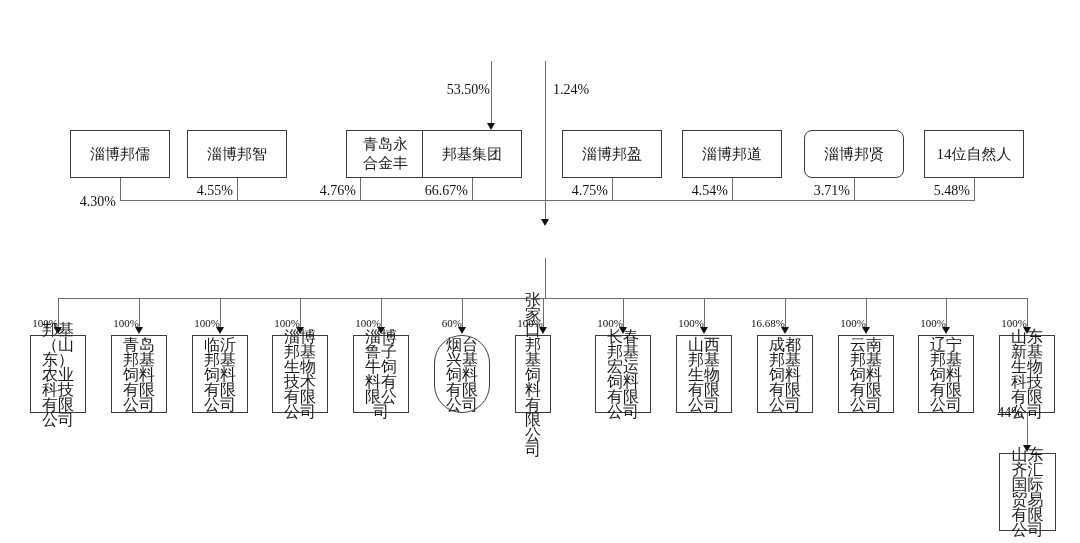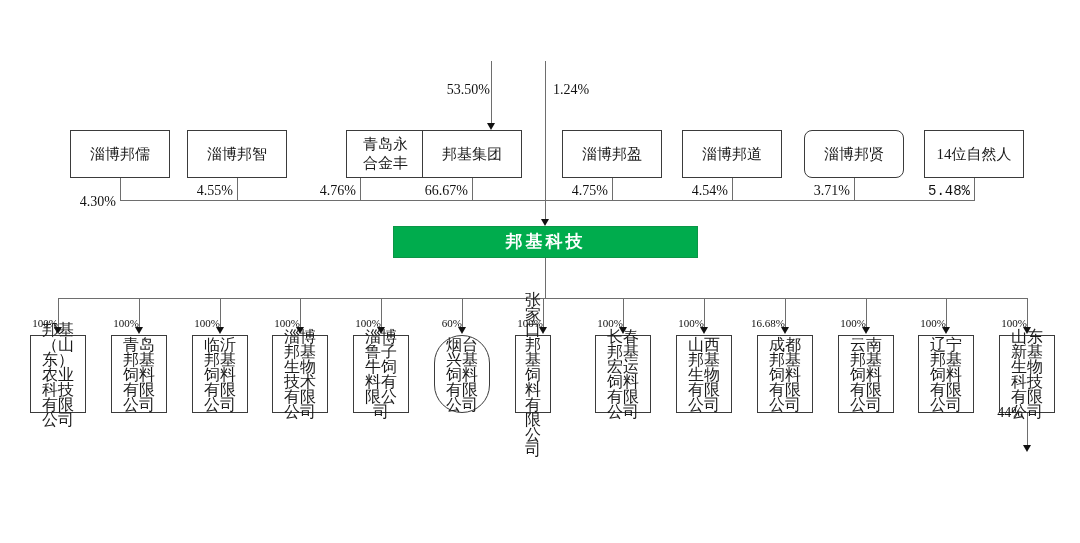--- a/index.html
+++ b/index.html
@@ -75,26 +75,25 @@
       <div class="vline" style="left: 612px; top: 178px; height: 22px;"></div>
       <div class="pct" style="left: 548px; top: 183px; width: 60px;">4.75%</div>
       <div class="nbox sh-box" style="left: 682px; top: 130px; width: 100px; height: 48px;">淄博邦道</div>
       <div class="vline" style="left: 732px; top: 178px; height: 22px;"></div>
       <div class="pct" style="left: 668px; top: 183px; width: 60px;">4.54%</div>
       <div class="nbox sh-box" style="left: 804px; top: 130px; width: 100px; height: 48px; border-radius: 8px;">淄博邦贤</div>
       <div class="vline" style="left: 854px; top: 178px; height: 22px;"></div>
       <div class="pct" style="left: 790px; top: 183px; width: 60px;">3.71%</div>
       <div class="nbox sh-box" style="left: 924px; top: 130px; width: 100px; height: 48px;">14位自然人</div>
       <div class="vline" style="left: 974px; top: 178px; height: 22px;"></div>
-      <div class="pct" style="left: 910px; top: 183px; width: 60px; font-family: Liberation Mono, monospace;">5.48%</div>
+      <div class="pct" style="left: 910px; top: 183px; width: 60px;">5.48%</div>
     </div>
 
   <div class="hline" style="left:120px;top:200px;width:855px;"></div>
 
-  <div class="nbox company-box" style="left: 393px; top: 226px; width: 305px; height: 32px; background: rgb(0, 172, 77);">邦基科技</div>
 
   <div class="vline" style="left:545px;top:258px;height:40px;"></div>
   <div class="hline" style="left:58px;top:298px;width:970px;"></div>
 
   <div id="subsidiaries">
       <div class="vline" style="left: 58px; top: 298px; height: 29px;"></div>
       <div class="arrow" style="left: 54px; top: 327px;"></div>
       <div class="pct pct-small" style="left: 2px; top: 317px; width: 56px;">100%</div>
       <div class="nbox sub-box" style="left: 30px; top: 335px; width: 56px; height: 78px;">邦基（山东）农业科技有限公司</div>
       <div class="vline" style="left: 139px; top: 298px; height: 29px;"></div>
@@ -143,14 +142,15 @@
       <div class="nbox sub-box" style="left: 918px; top: 335px; width: 56px; height: 78px;">辽宁邦基饲料有限公司</div>
       <div class="vline" style="left: 1027px; top: 298px; height: 29px;"></div>
       <div class="arrow" style="left: 1023px; top: 327px;"></div>
       <div class="pct pct-small" style="left: 971px; top: 317px; width: 56px;">100%</div>
       <div class="nbox sub-box" style="left: 999px; top: 335px; width: 56px; height: 78px;">山东新基生物科技有限公司</div>
     </div>
 
   <div class="vline" style="left:1027px;top:413px;height:32px;"></div>
   <div class="arrow" style="left:1023px;top:445px;"></div>
   <div class="pct" style="left:968px;top:405px;width:55px;">44%</div>
+  <div class="nbox sub-box" style="left:999px;top:453px;width:57px;height:78px;">山东齐汇国际贸易有限公司</div>
 
 </div>
 
 </body></html>

